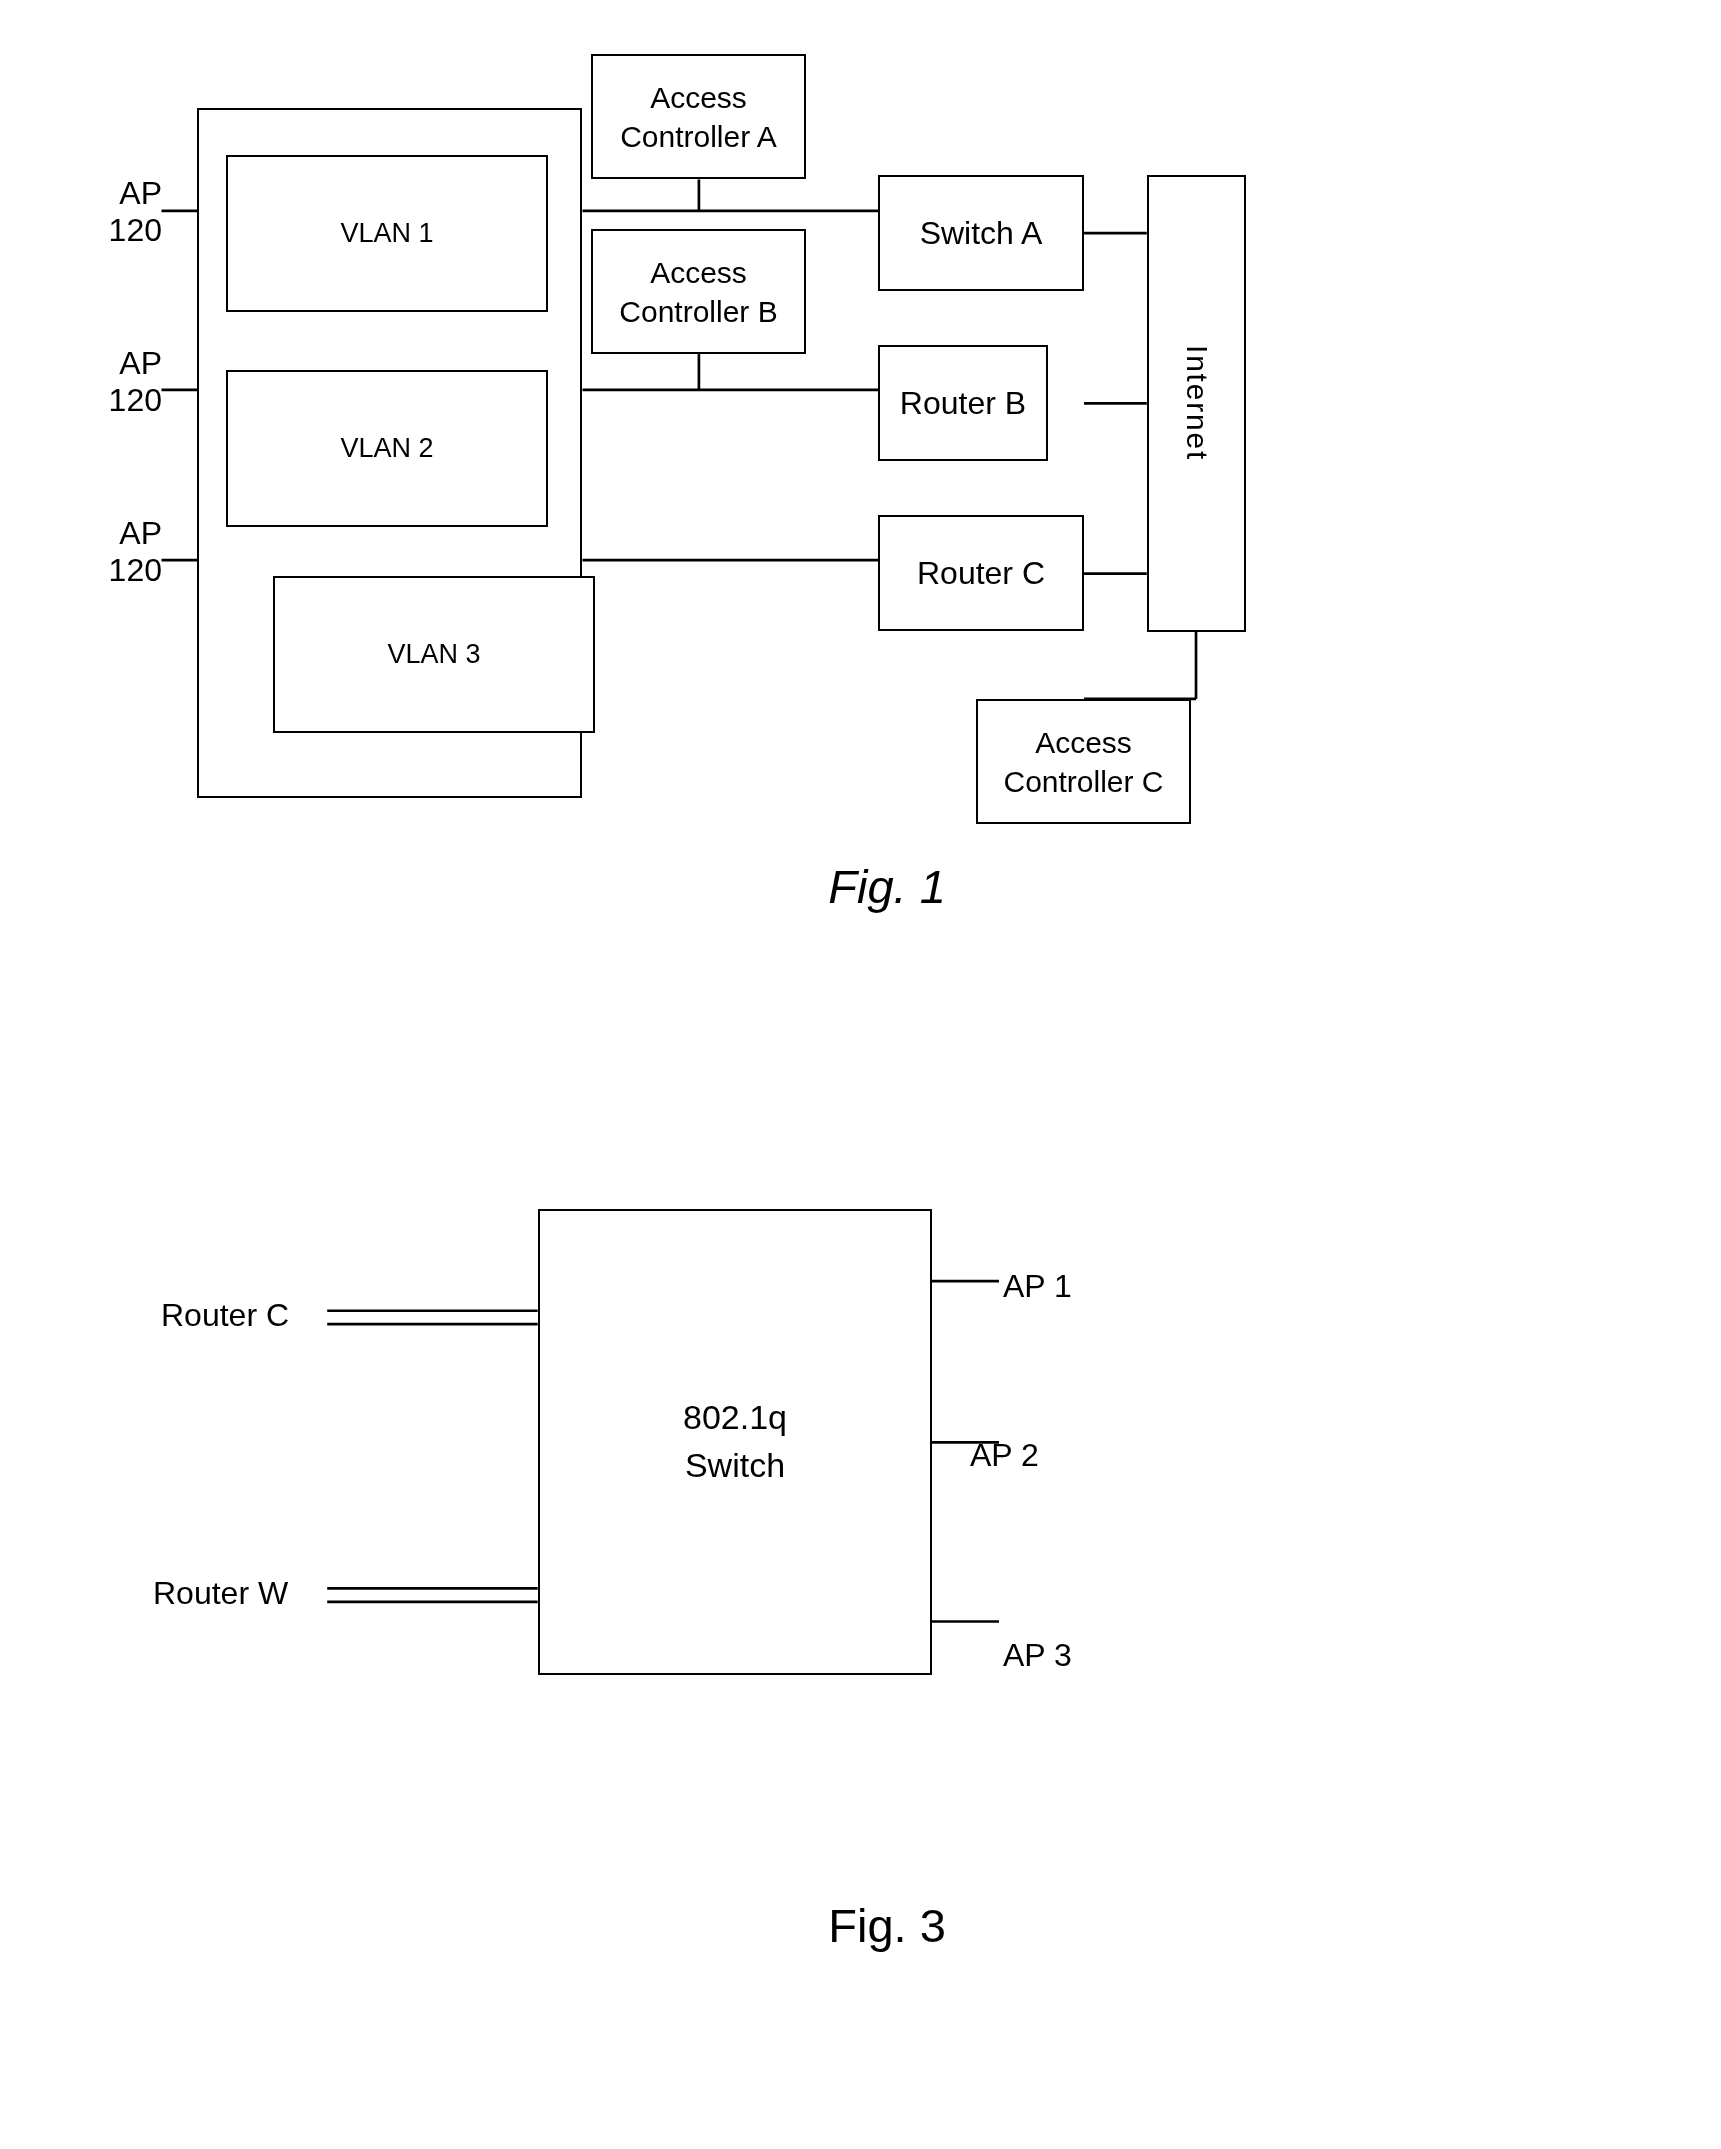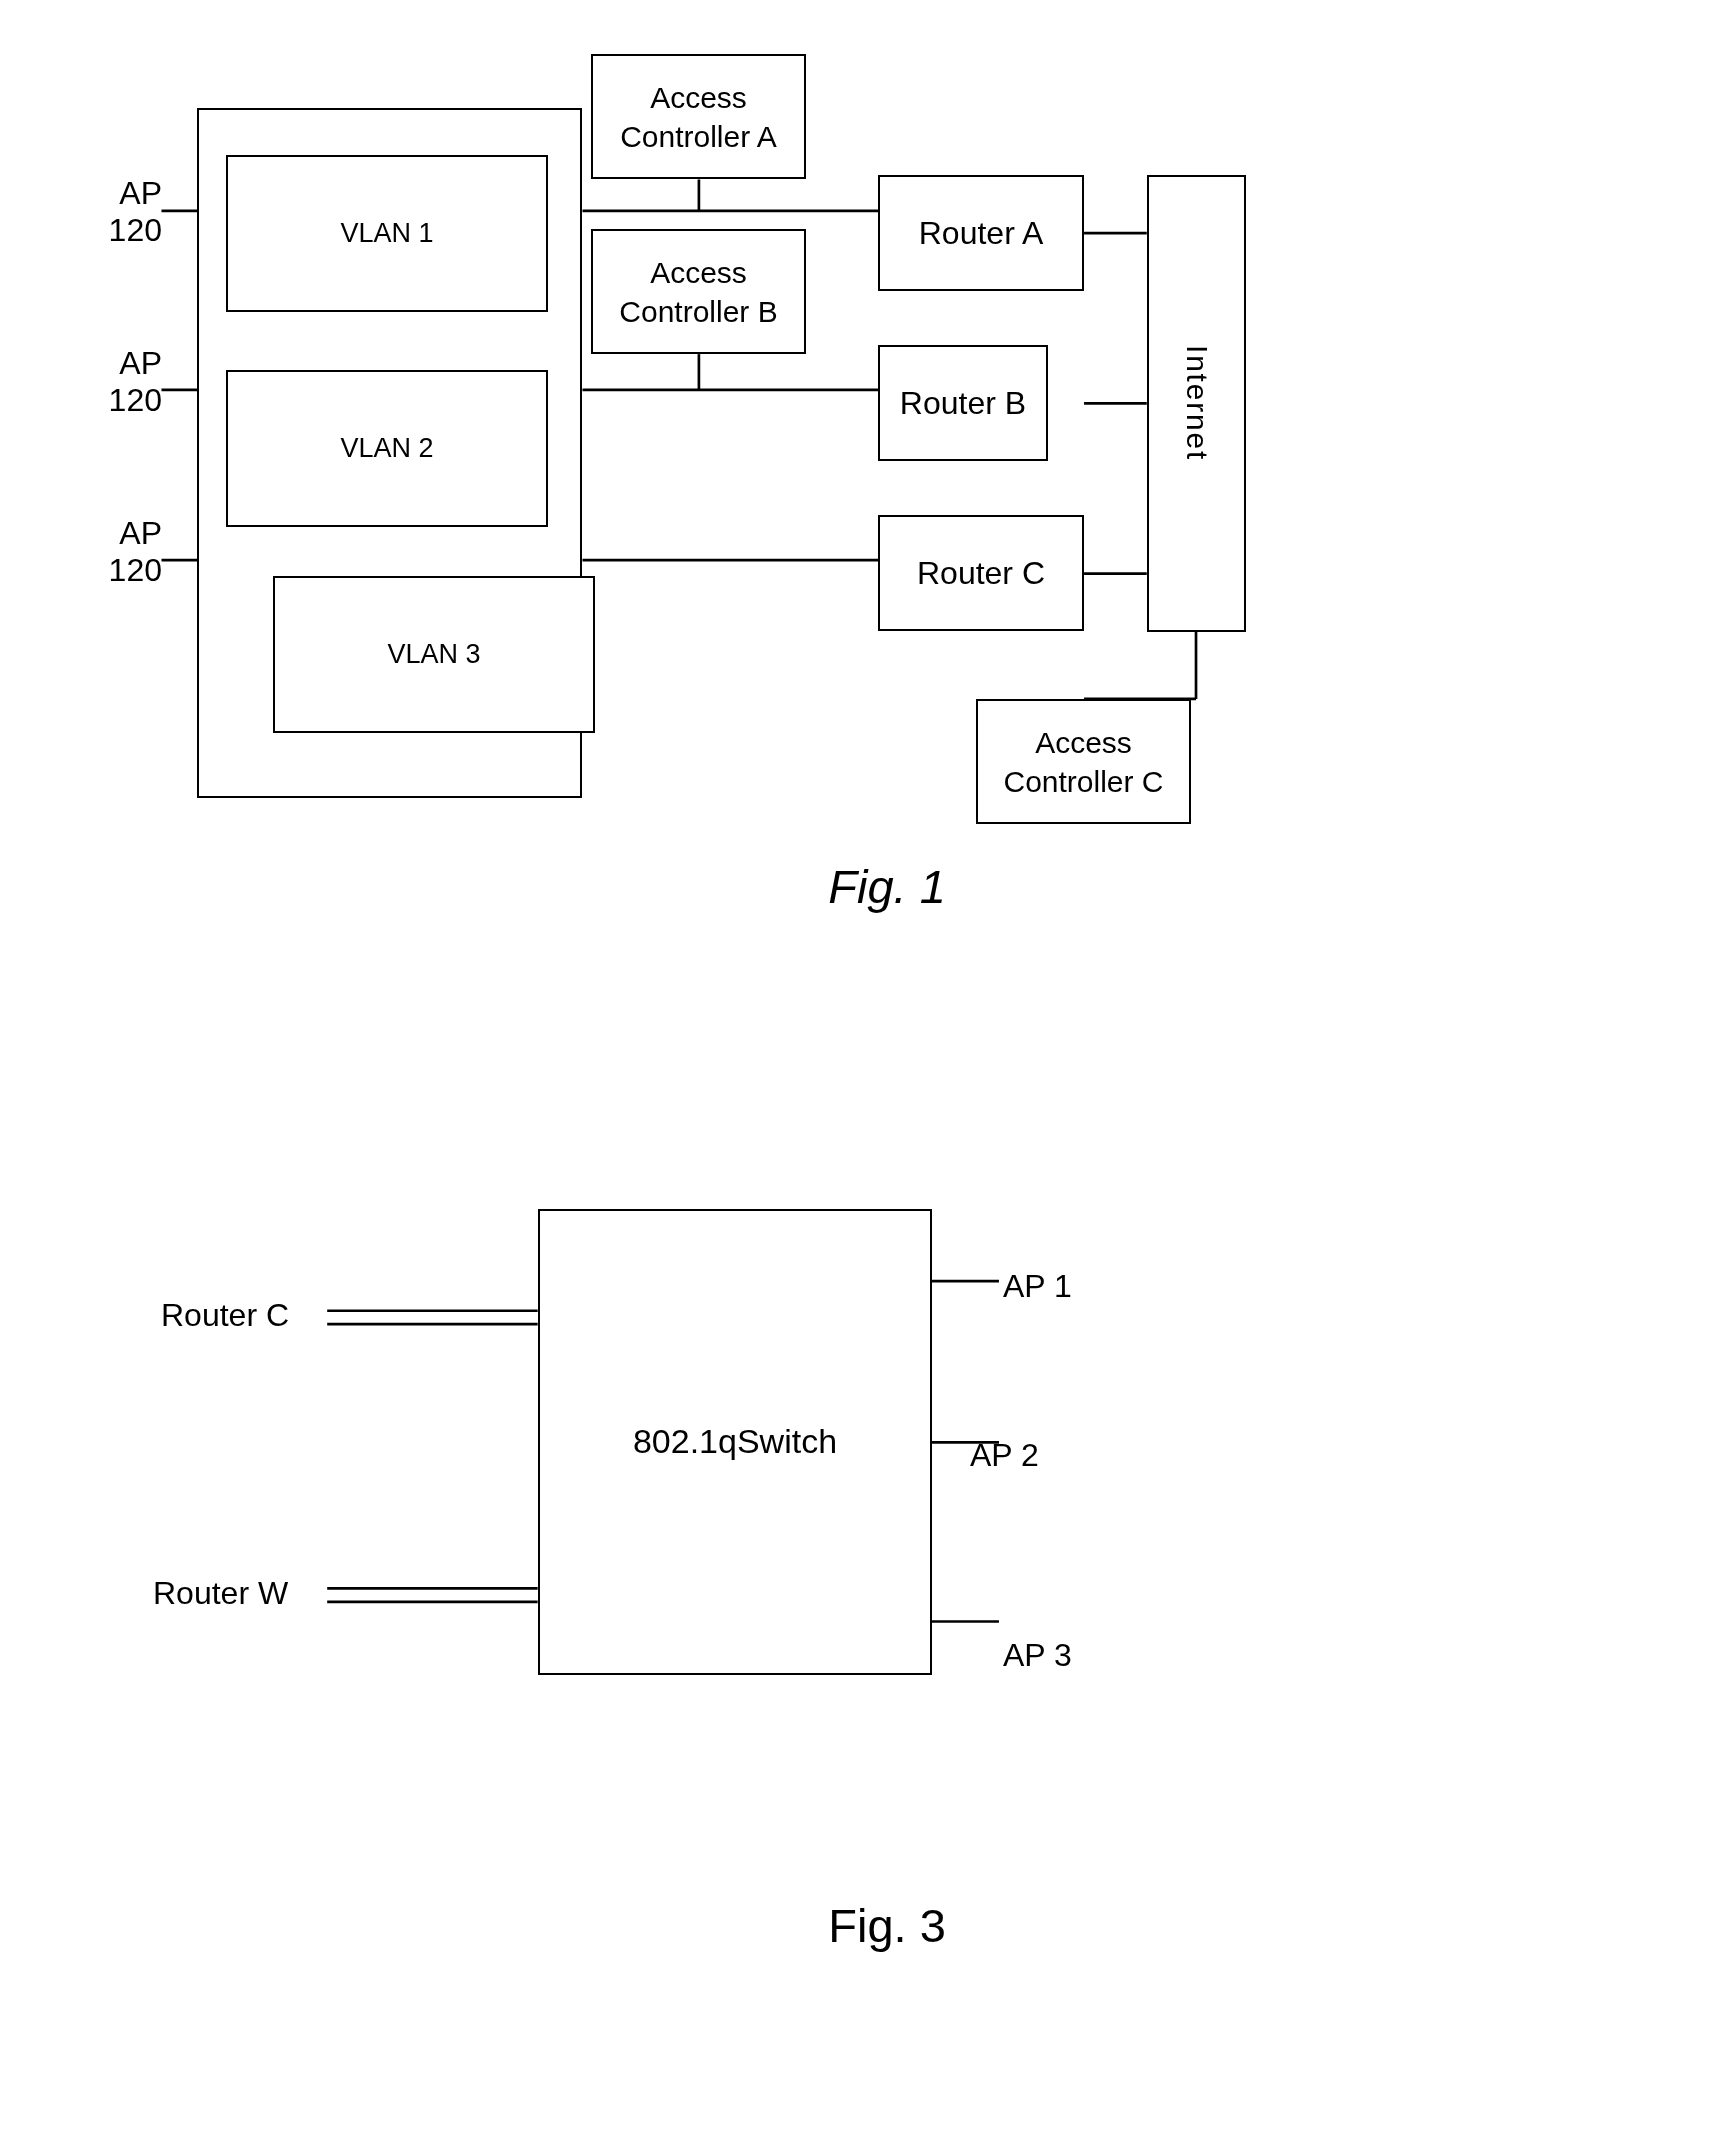--- a/index.html
+++ b/index.html
@@ -139,21 +139,21 @@
       position: absolute;
       left: 484px;
       top: 134px;
       width: 394px;
       height: 466px;
       border: 2.7px solid #000;
       background: #fff;
       display: flex;
       align-items: center;
       justify-content: center;
-      flex-direction: row;
+      flex-direction: column;
       font-size: 34px;
       line-height: 1.4;
       text-align: center;
     }
 
     .fig3-label-text {
       position: absolute;
       font-size: 32px;
     }
 
@@ -195,21 +195,21 @@
 
     <div class="ac-box" style="left:537px; top:18px; width:215px; height:125px;">
       <span>Access<br>Controller A</span>
     </div>
 
     <div class="ac-box" style="left:537px; top:193px; width:215px; height:125px;">
       <span>Access<br>Controller B</span>
     </div>
 
     <div class="router-box" style="left:824px; top:139px; width:206px; height:116px;">
-      <span>Router A</span>
+      <span>Switch A</span>
     </div>
 
     <div class="router-box" style="left:824px; top:309px; width:170px; height:116px;">
       <span>Router B</span>
     </div>
 
     <div class="router-box" style="left:824px; top:479px; width:206px; height:116px;">
       <span>Router C</span>
     </div>
 

